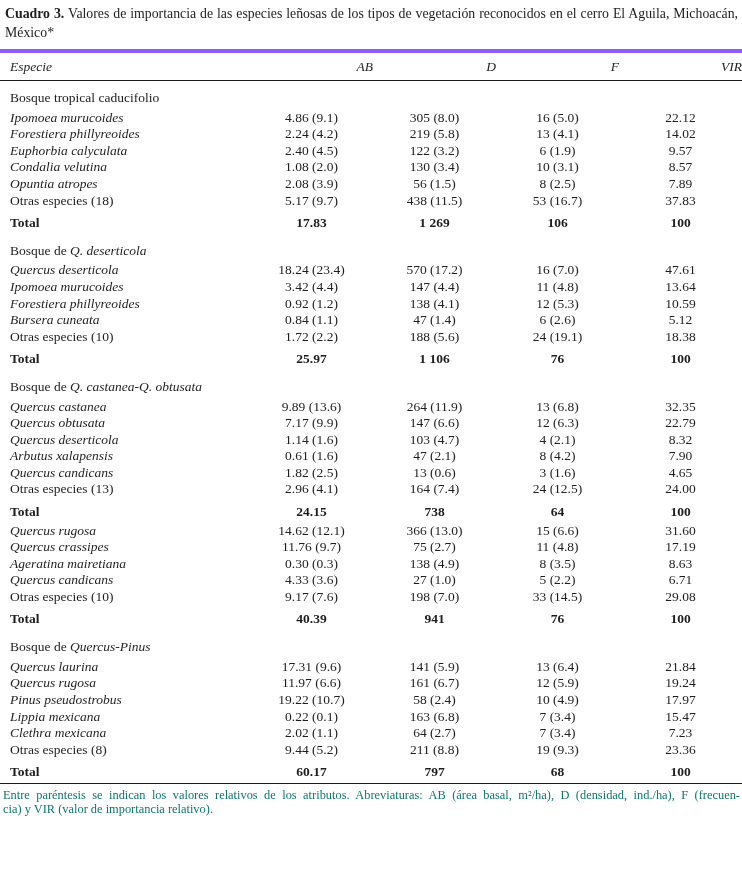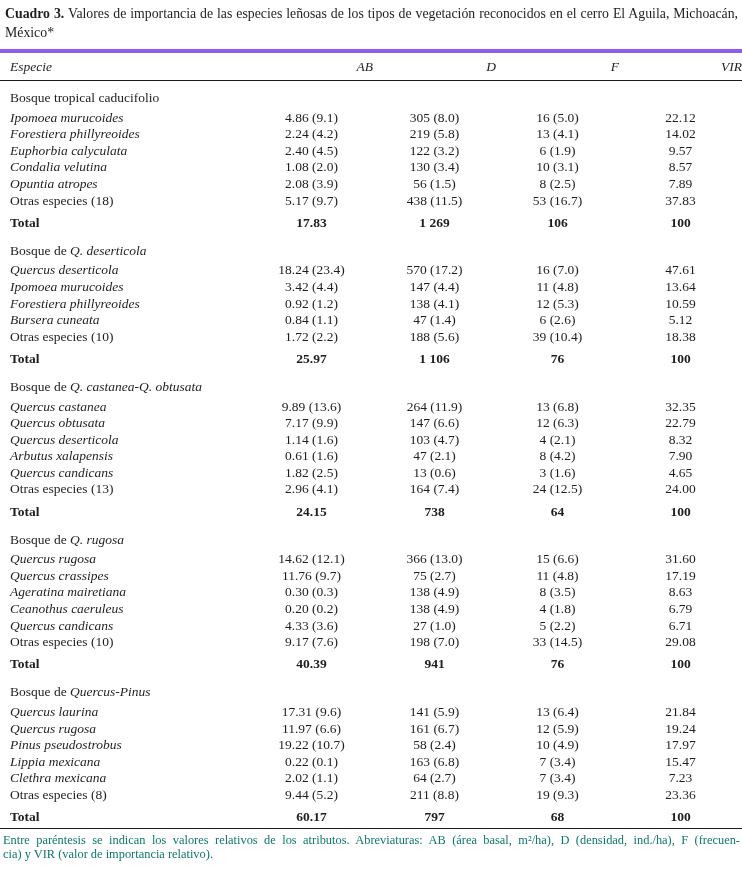--- a/index.html
+++ b/index.html
@@ -168,21 +168,21 @@
           <td class="sp it">Bursera cuneata</td>
           <td class="num">0.84 (1.1)</td>
           <td class="num">47 (1.4)</td>
           <td class="num">6 (2.6)</td>
           <td class="num">5.12</td>
         </tr>
         <tr>
           <td class="sp">Otras especies (10)</td>
           <td class="num">1.72 (2.2)</td>
           <td class="num">188 (5.6)</td>
-          <td class="num">39 (10.4)</td>
+          <td class="num">24 (19.1)</td>
           <td class="num">18.38</td>
         </tr>
         <tr class="total">
           <td class="sp">Total</td>
           <td class="num">25.97</td>
           <td class="num">1 106</td>
           <td class="num">76</td>
           <td class="num">100</td>
         </tr>
         <tr class="sec">
@@ -230,23 +230,20 @@
           <td class="num">24 (12.5)</td>
           <td class="num">24.00</td>
         </tr>
         <tr class="total">
           <td class="sp">Total</td>
           <td class="num">24.15</td>
           <td class="num">738</td>
           <td class="num">64</td>
           <td class="num">100</td>
         </tr>
-        <tr class="sec">
-          <td colspan="5"><span>Bosque de </span><span class="it">Q. rugosa</span></td>
-        </tr>
         <tr>
           <td class="sp it">Quercus rugosa</td>
           <td class="num">14.62 (12.1)</td>
           <td class="num">366 (13.0)</td>
           <td class="num">15 (6.6)</td>
           <td class="num">31.60</td>
         </tr>
         <tr>
           <td class="sp it">Quercus crassipes</td>
           <td class="num">11.76 (9.7)</td>
@@ -255,27 +252,20 @@
           <td class="num">17.19</td>
         </tr>
         <tr>
           <td class="sp it">Ageratina mairetiana</td>
           <td class="num">0.30 (0.3)</td>
           <td class="num">138 (4.9)</td>
           <td class="num">8 (3.5)</td>
           <td class="num">8.63</td>
         </tr>
         <tr>
-          <td class="sp it">Ceanothus caeruleus</td>
-          <td class="num">0.20 (0.2)</td>
-          <td class="num">138 (4.9)</td>
-          <td class="num">4 (1.8)</td>
-          <td class="num">6.79</td>
-        </tr>
-        <tr>
           <td class="sp it">Quercus candicans</td>
           <td class="num">4.33 (3.6)</td>
           <td class="num">27 (1.0)</td>
           <td class="num">5 (2.2)</td>
           <td class="num">6.71</td>
         </tr>
         <tr>
           <td class="sp">Otras especies (10)</td>
           <td class="num">9.17 (7.6)</td>
           <td class="num">198 (7.0)</td>

